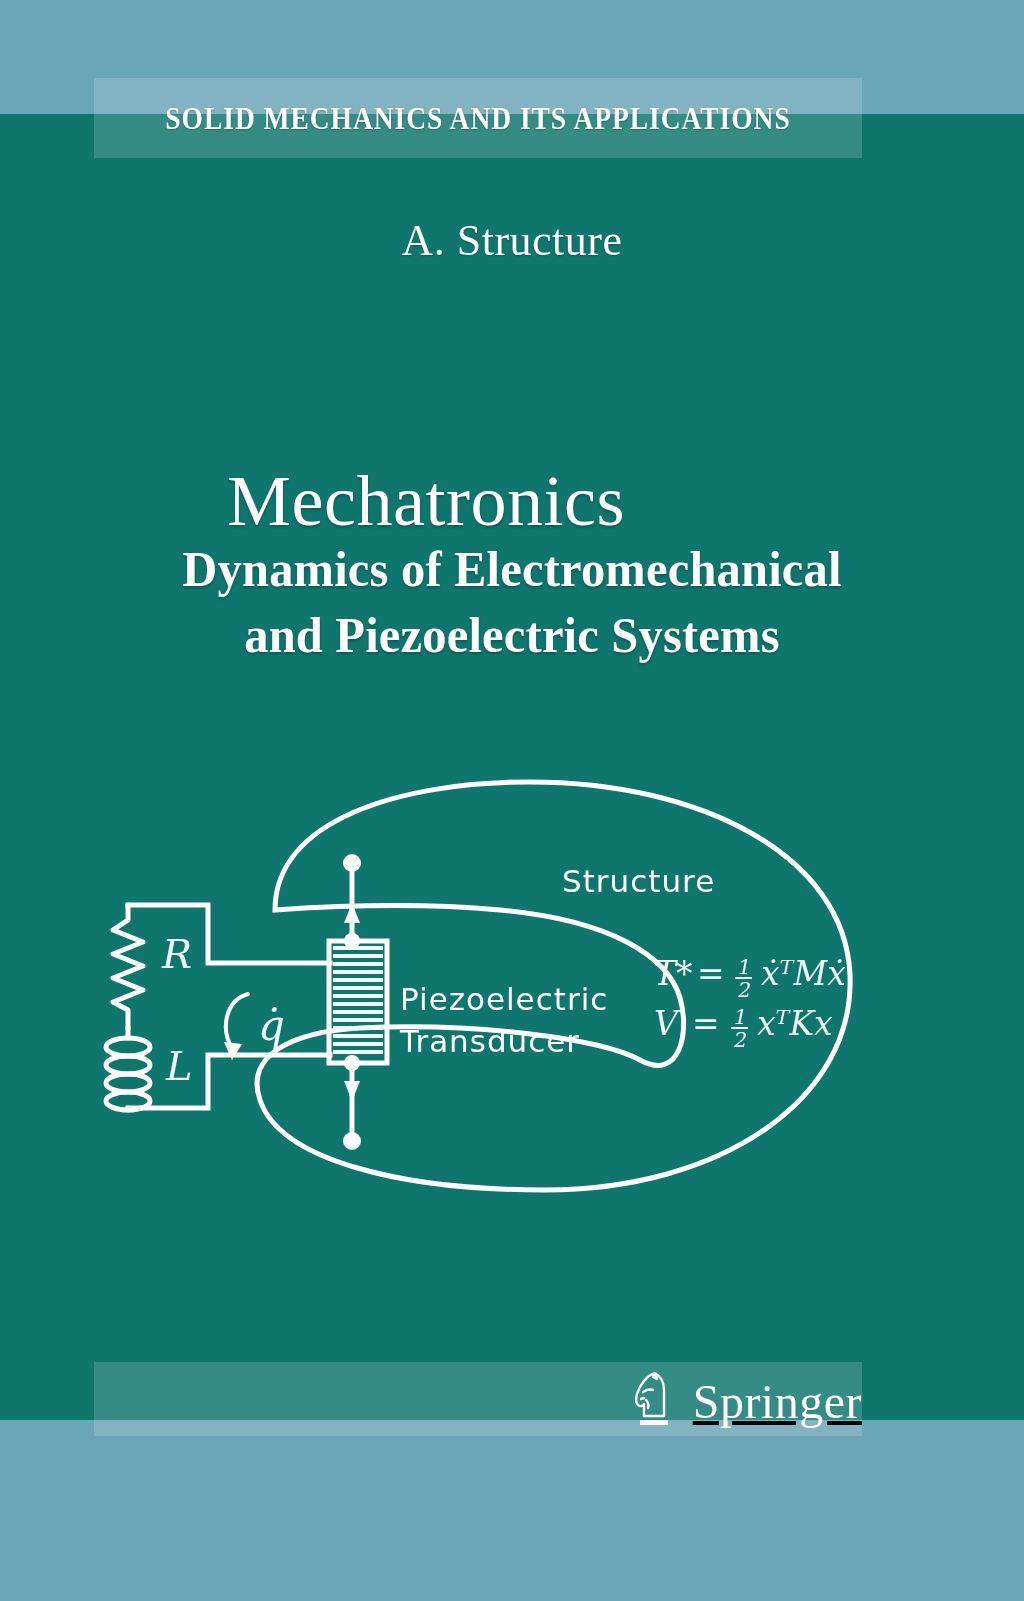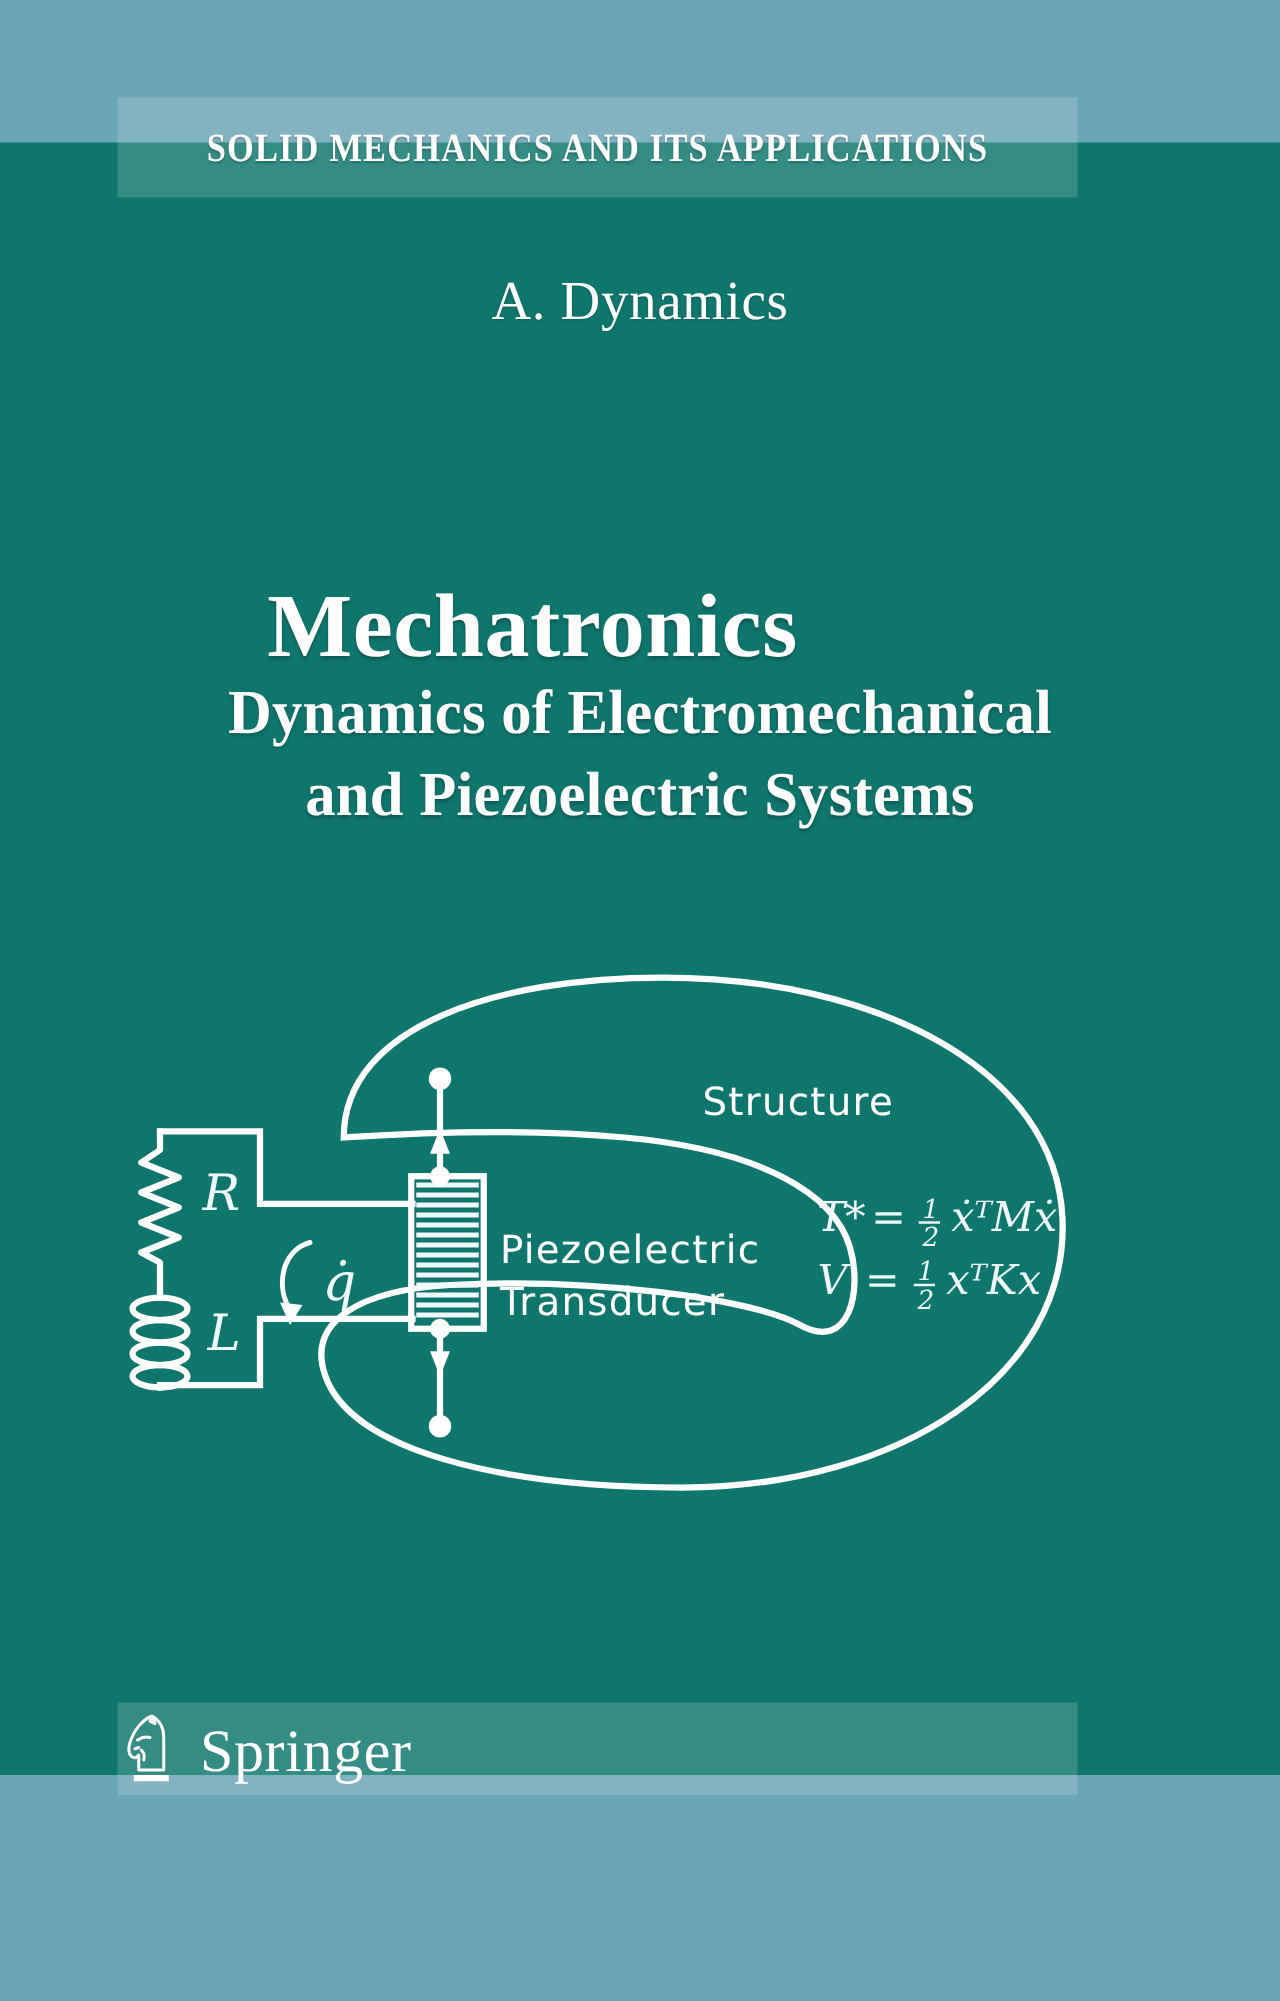--- a/index.html
+++ b/index.html
@@ -64,21 +64,21 @@
     letter-spacing: 0.5px;
     text-shadow: 0 1px 2px rgba(0,0,0,0.22);
   }
   .main-title {
     position: absolute;
     left: 0; top: 460px;
     width: 852px;
     text-align: center;
     color: #ffffff;
     font-size: 72px;
-    font-weight: 700;
+    font-weight: 400;
     letter-spacing: 0.5px;
     text-shadow: 0 2px 3px rgba(0,0,0,0.25);
   }
   .subtitle {
     position: absolute;
     left: 0;
     width: 1024px;
     text-align: center;
     color: #ffffff;
     font-size: 50px;
@@ -88,22 +88,23 @@
     text-shadow: 0 2px 3px rgba(0,0,0,0.25);
   }
   .subtitle-1 { top: 540px; }
   .subtitle-2 { top: 606px; }
 
   
   .springer-logo {
     position: absolute;
     left: 94px; top: 1362px;
     width: 768px; height: 74px;
-    display: flex; align-items: center; justify-content: flex-start;
+    display: flex; align-items: center; justify-content: flex-end;
     gap: 10px;
+    text-decoration: underline;
   }
   .springer-word {
     color: #ffffff;
     font-size: 48px;
     letter-spacing: 0.5px;
     line-height: 1;
     position: relative;
     top: 3px;
   }
   
@@ -128,21 +129,21 @@
 <body>
 
 <div id="cover">
 
   <div class="band-top"></div>
   <div class="band-bottom"></div>
 
   <div class="plate series-plate"></div>
   <div class="series-title">SOLID MECHANICS AND ITS APPLICATIONS</div>
 
-  <div class="author">A. Dynamics</div>
+  <div class="author">A. Structure</div>
 
   <div class="main-title">Mechatronics</div>
 
   <div class="subtitle subtitle-1">Dynamics of Electromechanical</div>
   <div class="subtitle subtitle-2">and Piezoelectric Systems</div>
 
   <svg class="diagram" viewBox="0 0 1024 470">
 
     <path fill="none" stroke="#ffffff" stroke-width="5" stroke-linecap="round" d="M 275,150
              C 275,60 400,22 530,22

